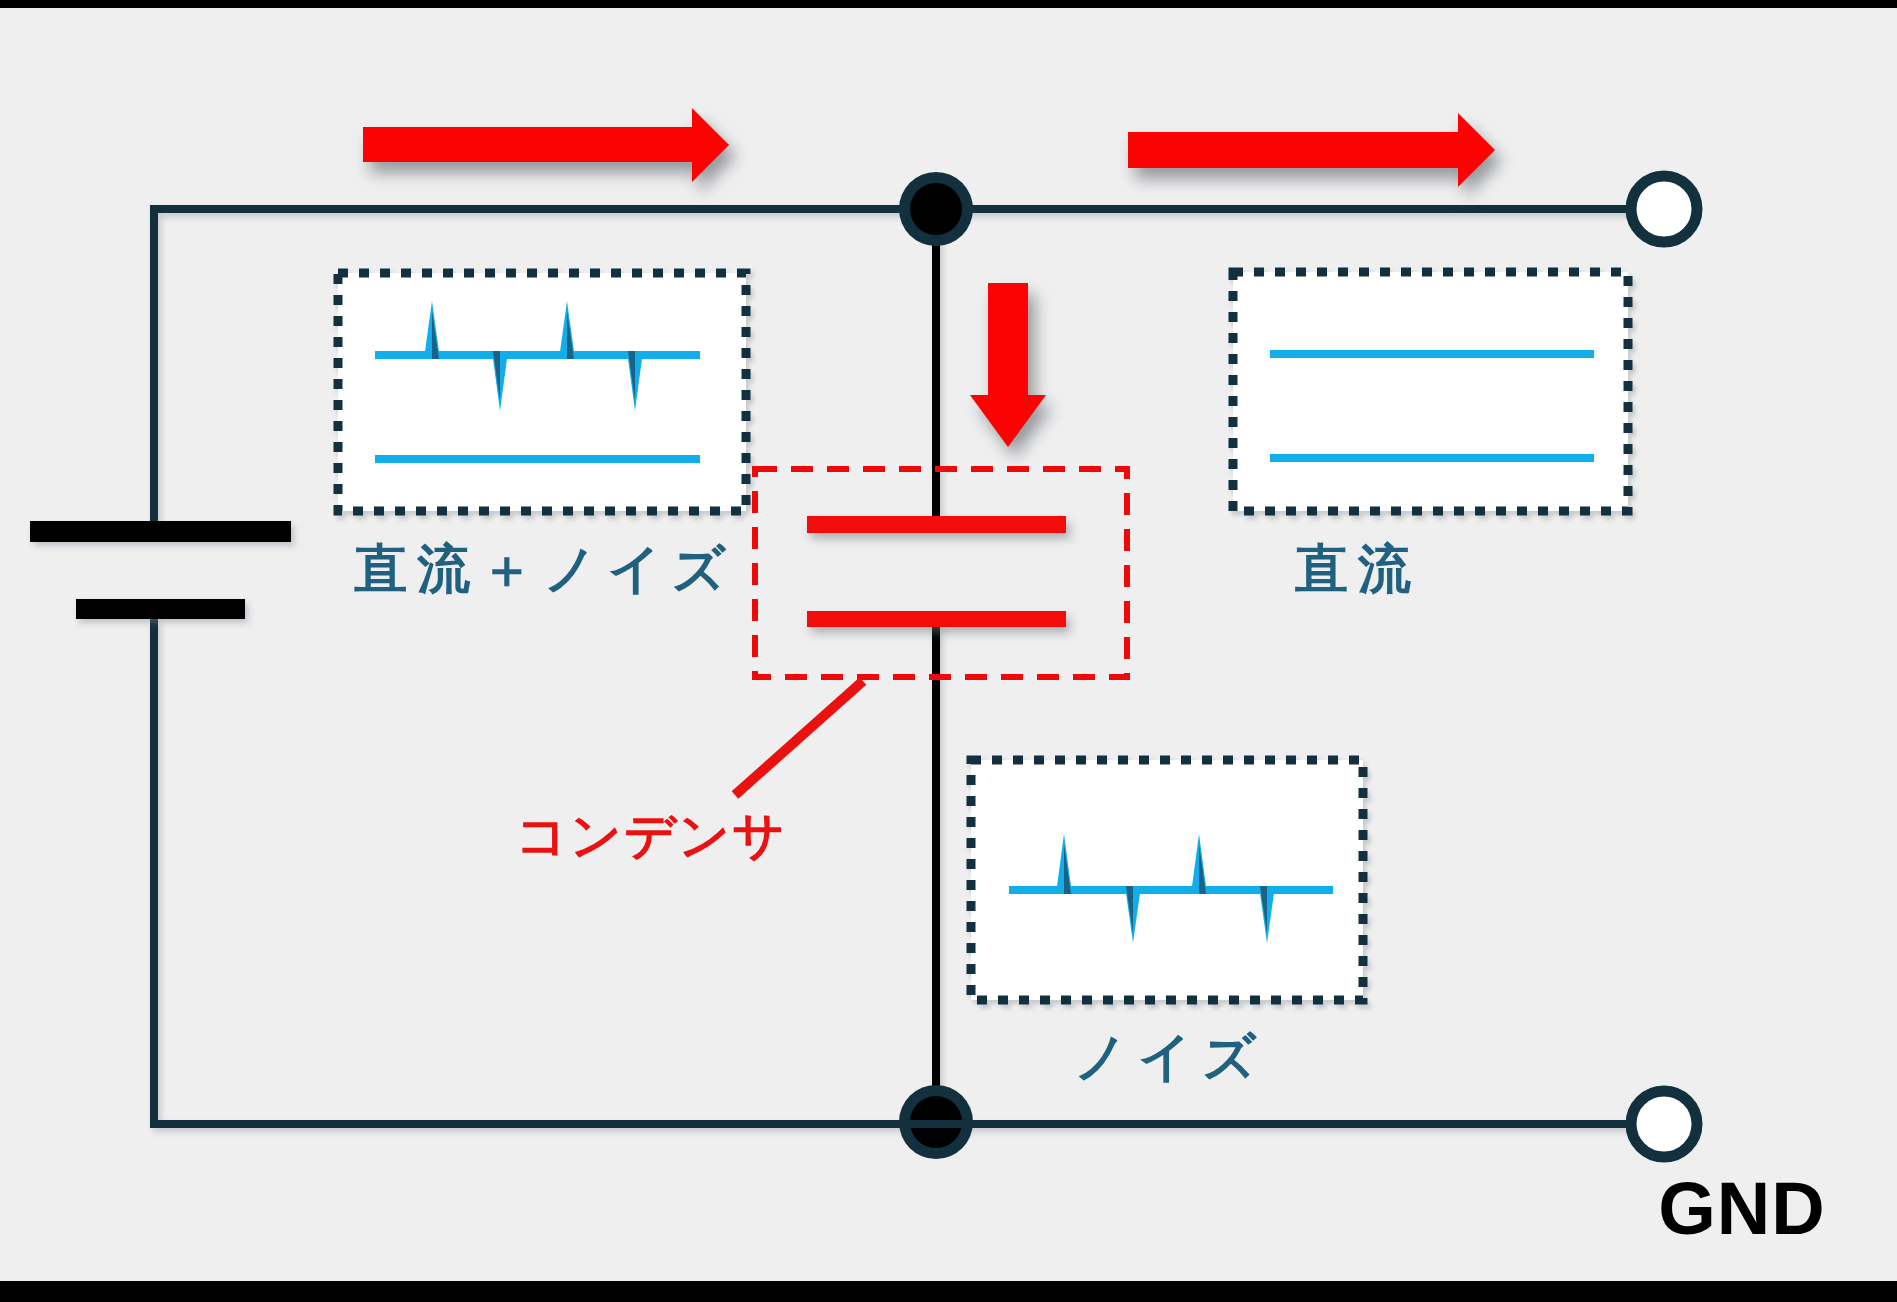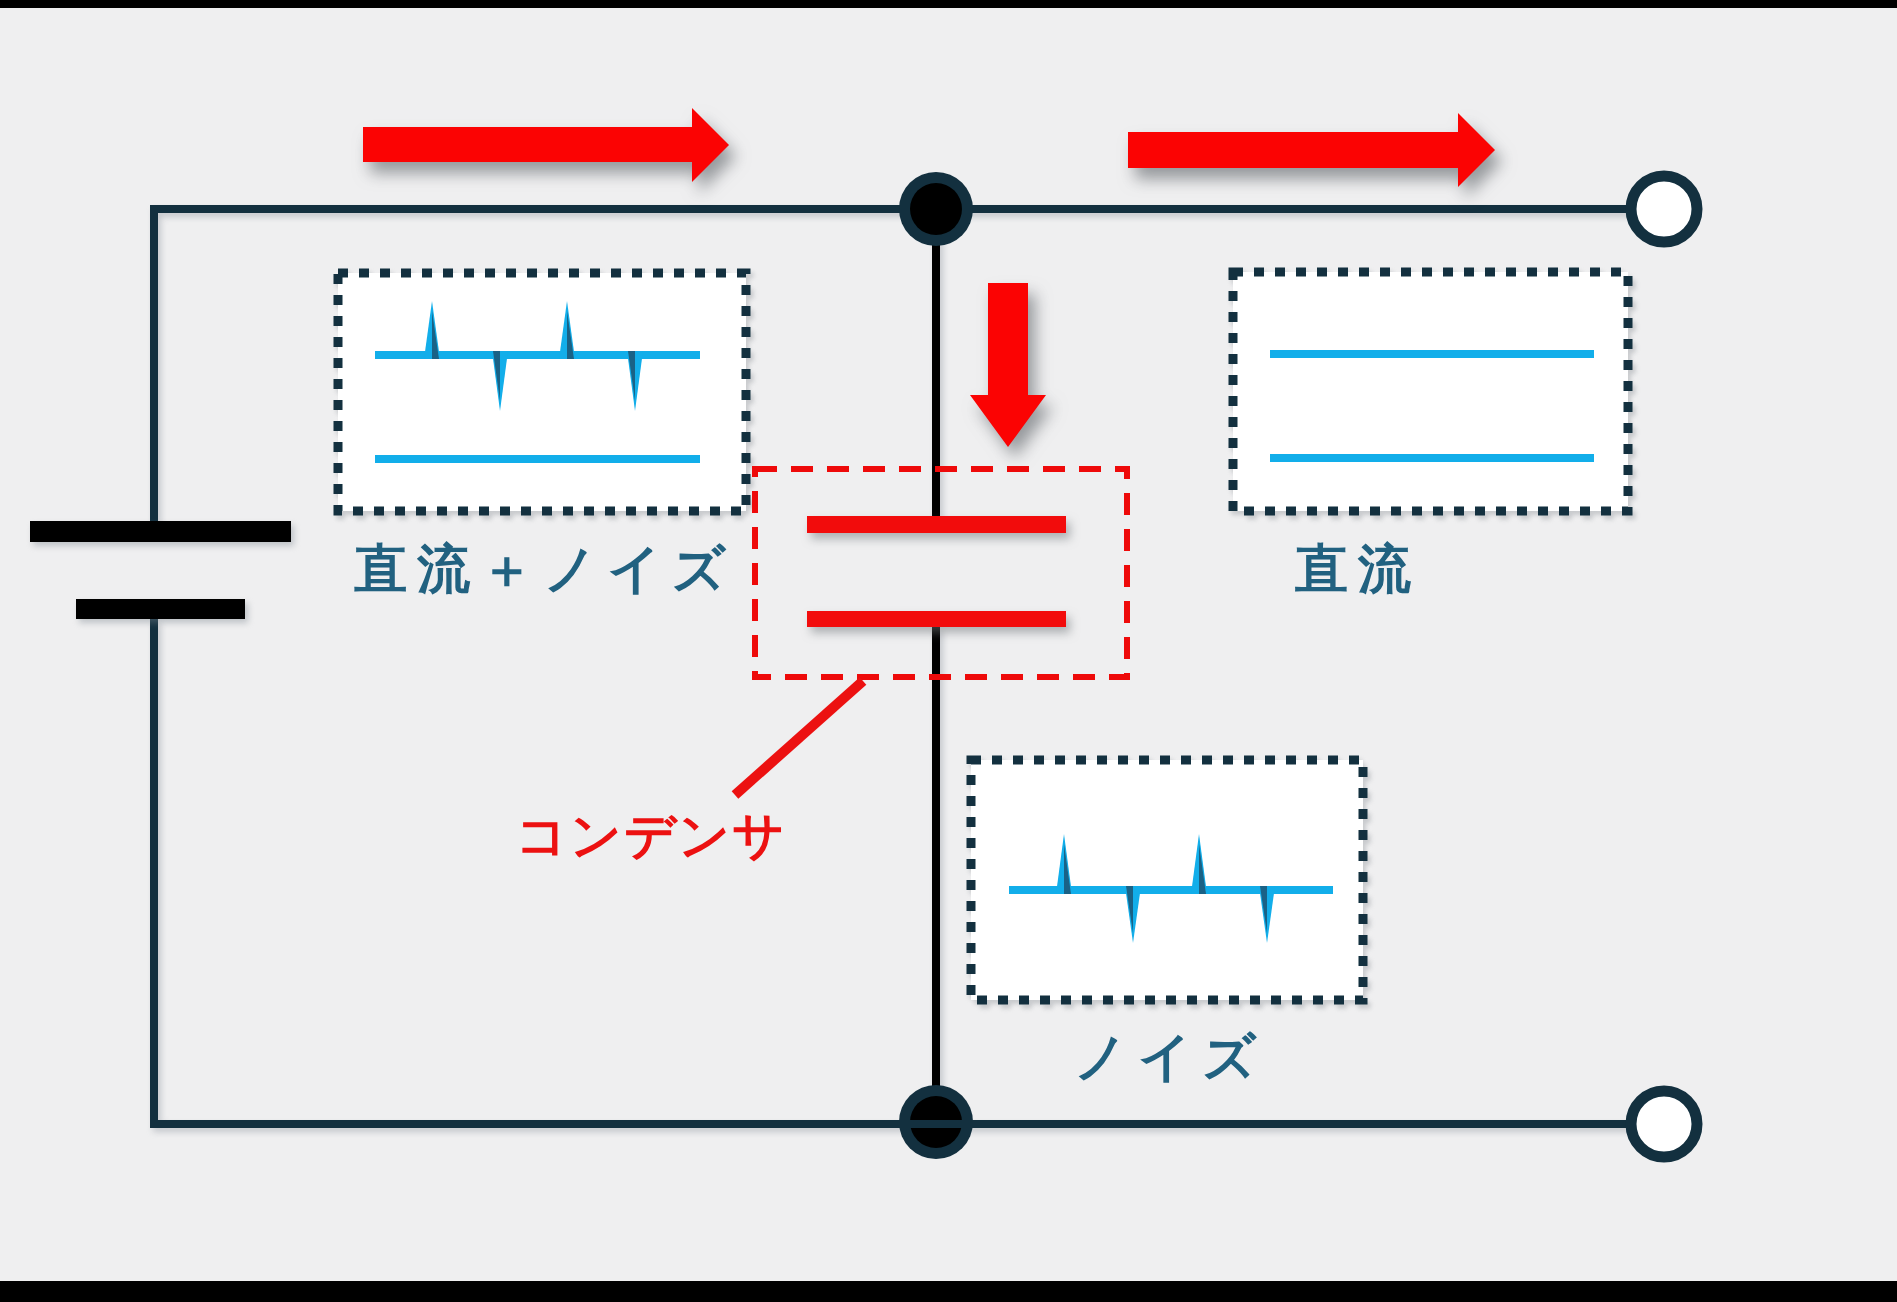--- a/index.html
+++ b/index.html
@@ -132,14 +132,15 @@
   </svg>
 
   <div class="label teal" style="left:545px; top:541px;">直流＋ノイズ</div>
 
   <div class="label teal" style="left:1358px; top:541px;">直流</div>
 
   <div class="label teal" style="left:1170px; top:1029px;">ノイズ</div>
 
   <div class="label red" style="left:651px; top:809px;">コンデンサ</div>
 
+  <div class="label gnd" style="left:1742px; top:1170px;">GND</div>
 
 </div>
 
 </body></html>

